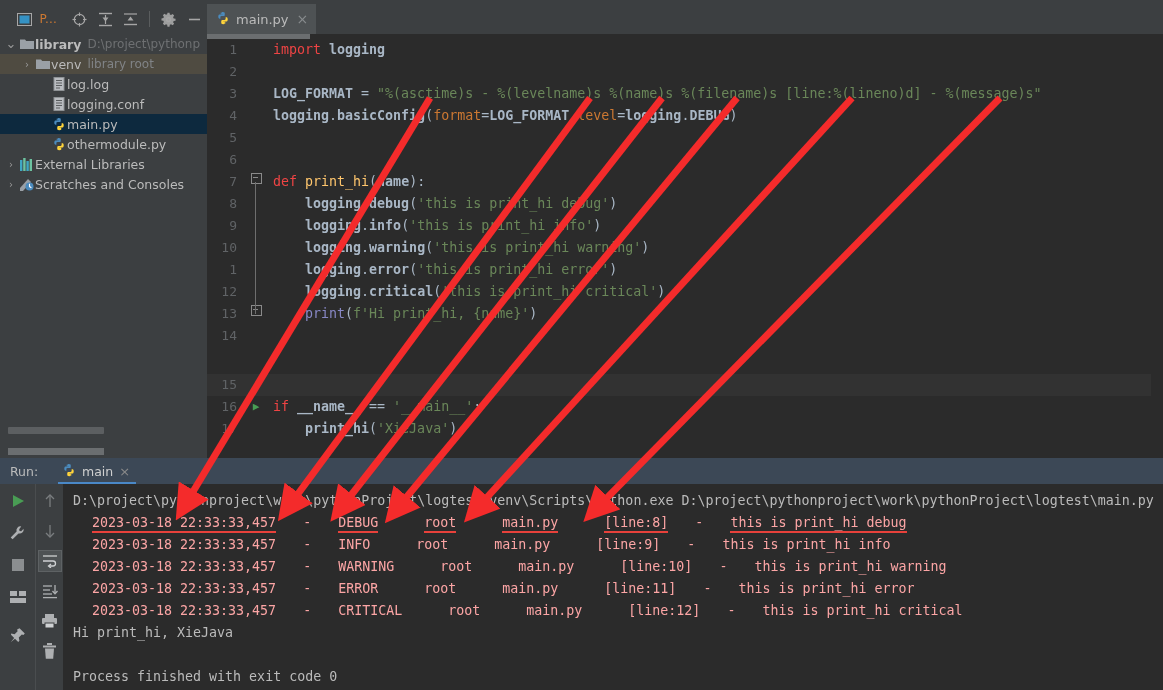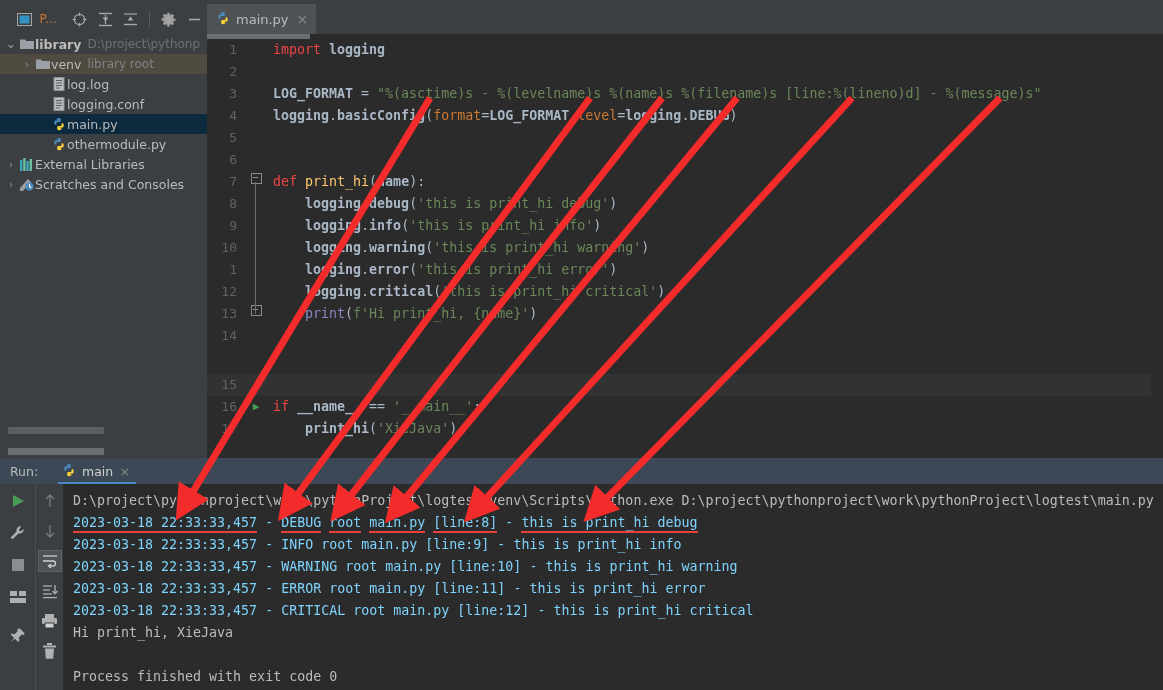--- a/index.html
+++ b/index.html
@@ -249,21 +249,21 @@
     background: #2b2b2b;
     font-family: "DejaVu Sans Mono", monospace;
     font-size: 13.3px;
     line-height: 22px;
     padding: 6px 0 0 10px;
     box-sizing: border-box;
     overflow: hidden;
     white-space: pre;
   }
   .cout { color: #bbbbbb; }
-  .cerr { color: #7dd3fc; }
+  .cerr { color: #fca5a5; margin-left: 19px; }
   .und { border-bottom: 2px solid #e8413b; padding-bottom: 1px; }
 
   
   #arrows {
     position: absolute; left: 0; top: 0;
     width: 1163px; height: 690px;
     pointer-events: none;
   }
 </style>
 </head>

